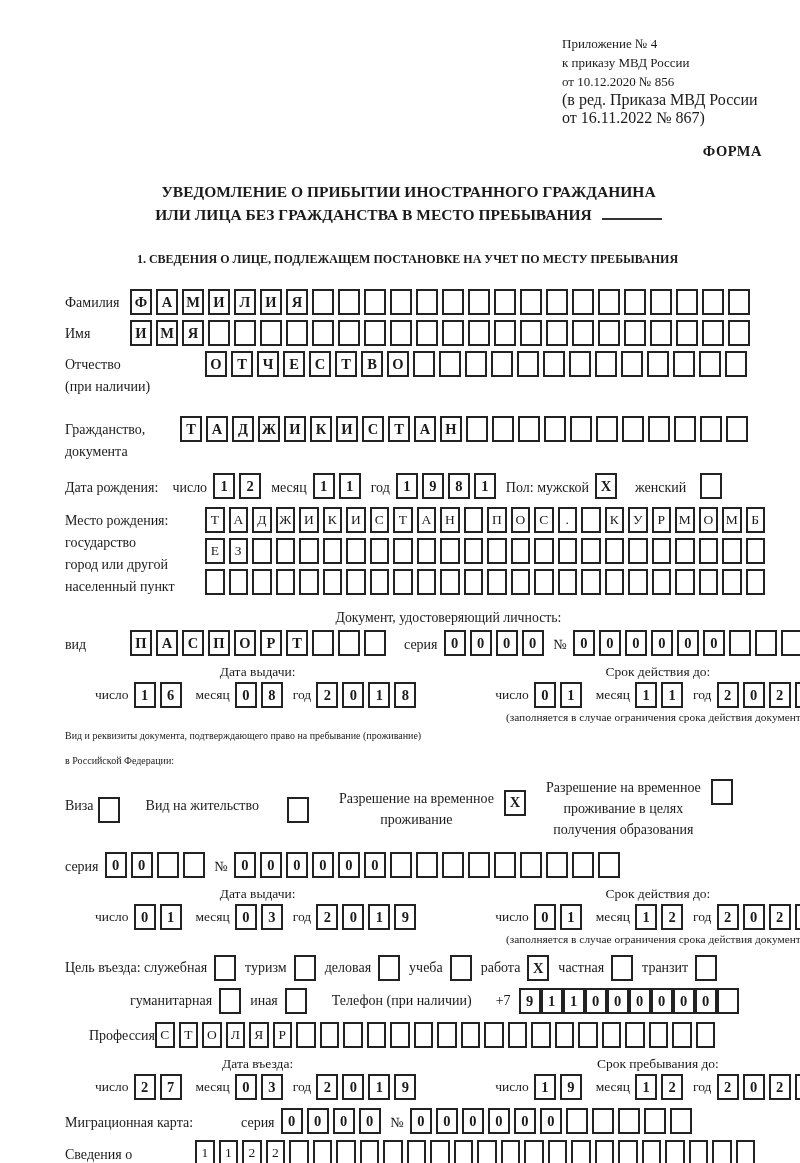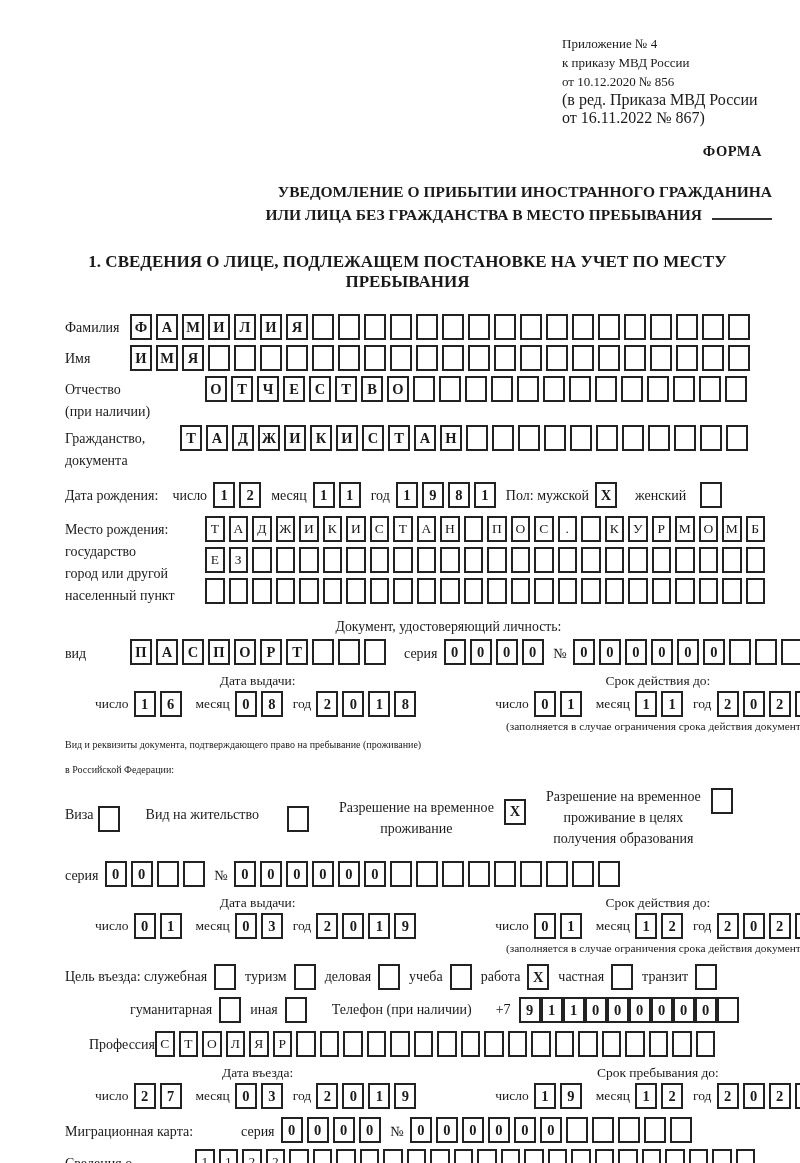--- a/index.html
+++ b/index.html
@@ -7,23 +7,23 @@
        font-family:"Liberation Serif","DejaVu Serif",serif;}
   .page{box-sizing:border-box;width:800px;height:1163px;padding:34px 28px 0 65px;position:relative;}
 
   
   .hdr{width:200px;margin-left:auto;margin-right:10px;font-size:13px;line-height:19px;}
   .hdr .small{font-size:16px;line-height:18px;}
   .forma{width:210px;margin-left:auto;margin-right:10px;text-align:right;font-weight:bold;
          font-size:14.5px;margin-top:16px;letter-spacing:.5px;}
 
   
-  .title{text-align:right;font-weight:bold;font-size:15.5px;line-height:23px;margin-top:20px;margin-left:-20px;}
+  .title{text-align:center;font-weight:bold;font-size:15.5px;line-height:23px;margin-top:20px;margin-left:-20px;}
   .blank-line{display:inline-block;width:60px;border-bottom:2px solid #333;height:14px;margin-left:10px;}
-  .sec-heading{font-weight:bold;font-size:17px;margin-top:26px;margin-left:-22px;text-align:center;}
+  .sec-heading{font-weight:bold;font-size:12px;margin-top:26px;margin-left:-22px;text-align:center;}
 
   
   .row{display:flex;align-items:flex-start;margin-top:5px;}
   .lbl{font-size:14px;line-height:22px;padding-top:3px;flex:0 0 auto;}
   .w65{width:65px;} .w115{width:115px;} .w140{width:140px;}
   .cells{display:flex;flex-wrap:nowrap;}
   .cell{box-sizing:border-box;display:inline-flex;width:22px;height:26px;border:2px solid #222;
         margin-right:4px;align-items:center;justify-content:center;
         font-size:14.5px;font-weight:bold;flex:0 0 auto;background:#fff;}
   .narrow .cell{width:19.5px;height:26px;margin-right:4px;font-weight:normal;font-size:13.5px;}
@@ -155,21 +155,21 @@
         <span class="cell"></span>
         <span class="cell"></span>
         <span class="cell"></span>
         <span class="cell"></span>
         <span class="cell"></span>
         <span class="cell"></span>
         <span class="cell"></span>
       </div>
   </div>
 
-  <div class="row" style="margin-top:2px;">
+  <div class="row" style="margin-top:18px;">
     <div class="lbl w115">
       <div>Гражданство,</div>
       <div>документа</div>
     </div>
     <div class="cells">
         <span class="cell">Т</span>
         <span class="cell">А</span>
         <span class="cell">Д</span>
         <span class="cell">Ж</span>
         <span class="cell">И</span>
@@ -186,21 +186,21 @@
         <span class="cell"></span>
         <span class="cell"></span>
         <span class="cell"></span>
         <span class="cell"></span>
         <span class="cell"></span>
         <span class="cell"></span>
         <span class="cell"></span>
       </div>
   </div>
 
-  <div class="row" style="margin-top:10px;">
+  <div class="row" style="margin-top:10px;align-items:center;">
     <div class="lbl">Дата рождения:</div>
     <div class="lbl inline-gap">число</div>
     <div class="cells small-gap">
         <span class="cell">1</span>
         <span class="cell">2</span>
       </div>
     <div class="lbl small-gap">месяц</div>
     <div class="cells small-gap">
         <span class="cell">1</span>
         <span class="cell">1</span>

